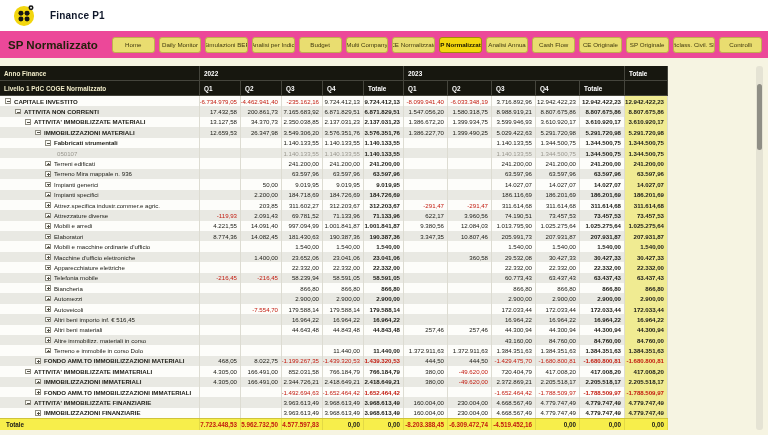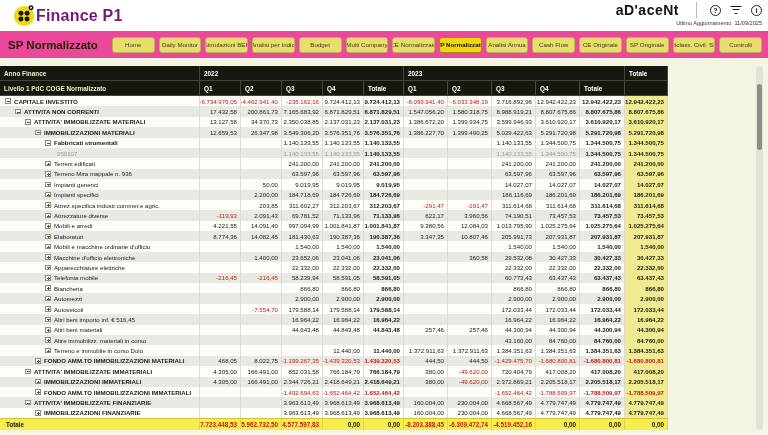--- a/index.html
+++ b/index.html
@@ -3,21 +3,21 @@
 <meta charset="utf-8">
 <style>
   * { margin:0; padding:0; box-sizing:border-box; }
   html,body { width:768px; height:435px; overflow:hidden;
     font-family:"Liberation Sans", sans-serif; background:#f6f4e2; }
 
   
   .topbar { position:absolute; left:0; top:0; width:768px; height:31px;
     background:#ffffff; display:flex; align-items:center; }
   .logo { width:23px; height:23px; margin-left:13px; }
-  .app-title { font-size:16px; font-weight:bold; color:#701a75; letter-spacing:.2px; }
+  .app-title { margin-left:14px; font-size:10px; font-weight:bold; color:#0f172a; letter-spacing:.2px; }
   .top-right { position:absolute; right:6px; top:2px; display:flex; flex-direction:column; align-items:flex-end; }
   .tr-row { display:flex; align-items:center; gap:9px; }
   .brand { font-size:14px; font-weight:bold; color:#111; letter-spacing:.5px; margin-right:4px; }
   .vdiv { width:1px; height:16px; background:#bbb; margin:0 4px; }
   .circle-ic { width:11px; height:11px; border:1.2px solid #222; border-radius:50%;
     font-size:7px; font-weight:bold; color:#222; display:flex; align-items:center; justify-content:center; cursor:pointer; }
   .filter-ic { width:12px; height:11px; position:relative; cursor:pointer; }
   .filter-ic i { position:absolute; left:50%; transform:translateX(-50%); height:1.4px; background:#222; display:block; }
   .filter-ic i:nth-child(1){ top:1px; width:11px; }
   .filter-ic i:nth-child(2){ top:4.5px; width:7px; }
@@ -80,36 +80,20 @@
   <svg class="logo" viewBox="0 0 24 24">
     <circle cx="11.5" cy="12.5" r="10.5" fill="#f2d60e"></circle>
     <circle cx="8.3" cy="9.6" r="2.6" fill="#161616"></circle>
     <circle cx="14.7" cy="9.6" r="2.6" fill="#161616"></circle>
     <circle cx="8.3" cy="15.6" r="2.6" fill="#161616"></circle>
     <circle cx="14.7" cy="15.6" r="2.6" fill="#161616"></circle>
     <circle cx="18.8" cy="3.8" r="2.6" fill="#161616"></circle>
     <circle cx="18.8" cy="3.8" r="1" fill="#ffffff"></circle>
   </svg>
   <div class="app-title">Finance P1</div>
-  <div class="top-right">
-    <div class="tr-row">
-      <span class="brand">aD'aceNt</span>
-      <span class="vdiv"></span>
-      <span class="circle-ic">?</span>
-      <span class="filter-ic">
-          <i></i>
-          <i></i>
-          <i></i>
-        </span>
-      <span class="circle-ic">i</span>
-    </div>
-    <div class="update">
-      <span>Ultimo Aggiornamento</span>&nbsp;&nbsp;<b>11/09/2025</b>
-    </div>
-  </div>
 </div>
 
 <div class="navbar">
   <div class="page-title">SP Normalizzato</div>
   <div class="nav-btns">
       <div class="nav-btn">Home</div>
       <div class="nav-btn">Daily Monitor</div>
       <div class="nav-btn">Simulazioni BEP</div>
       <div class="nav-btn">Analisi per Indici</div>
       <div class="nav-btn">Budget</div>

